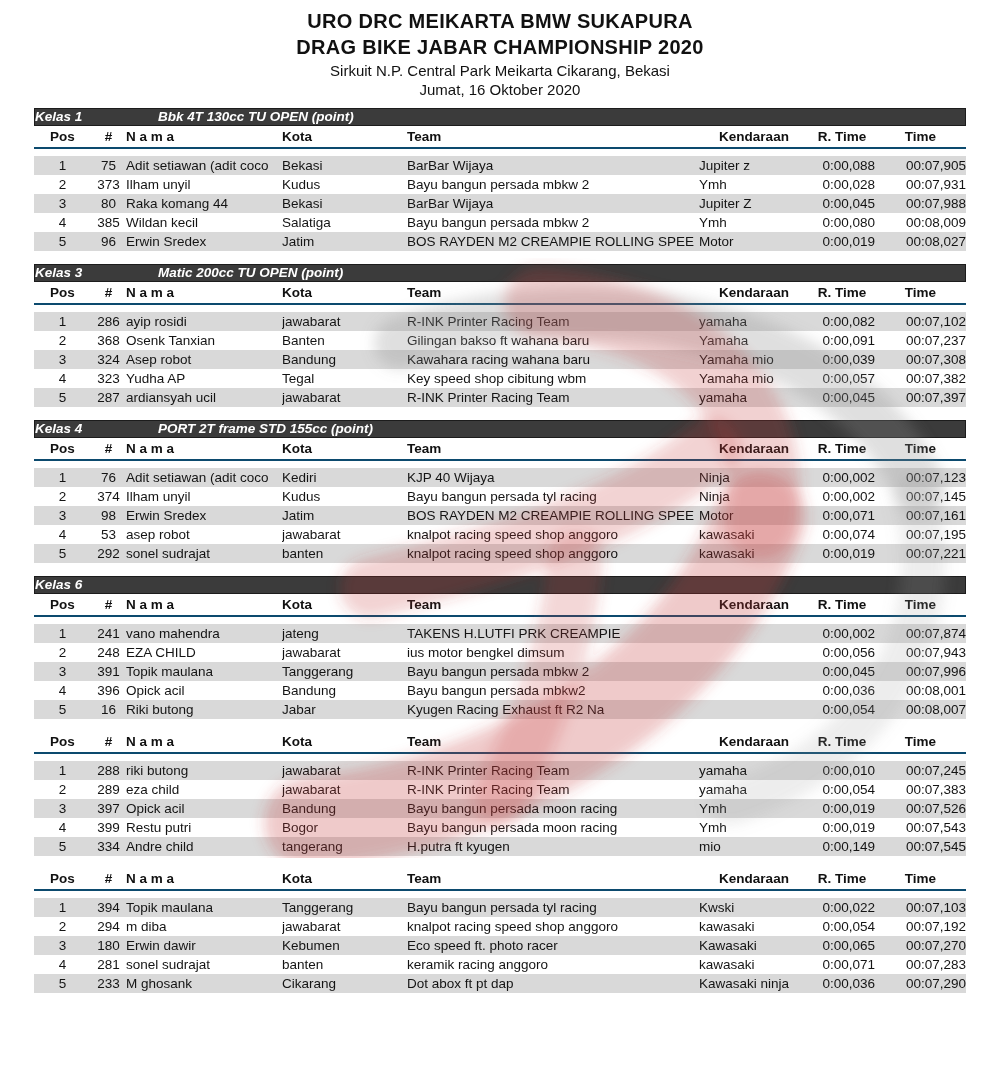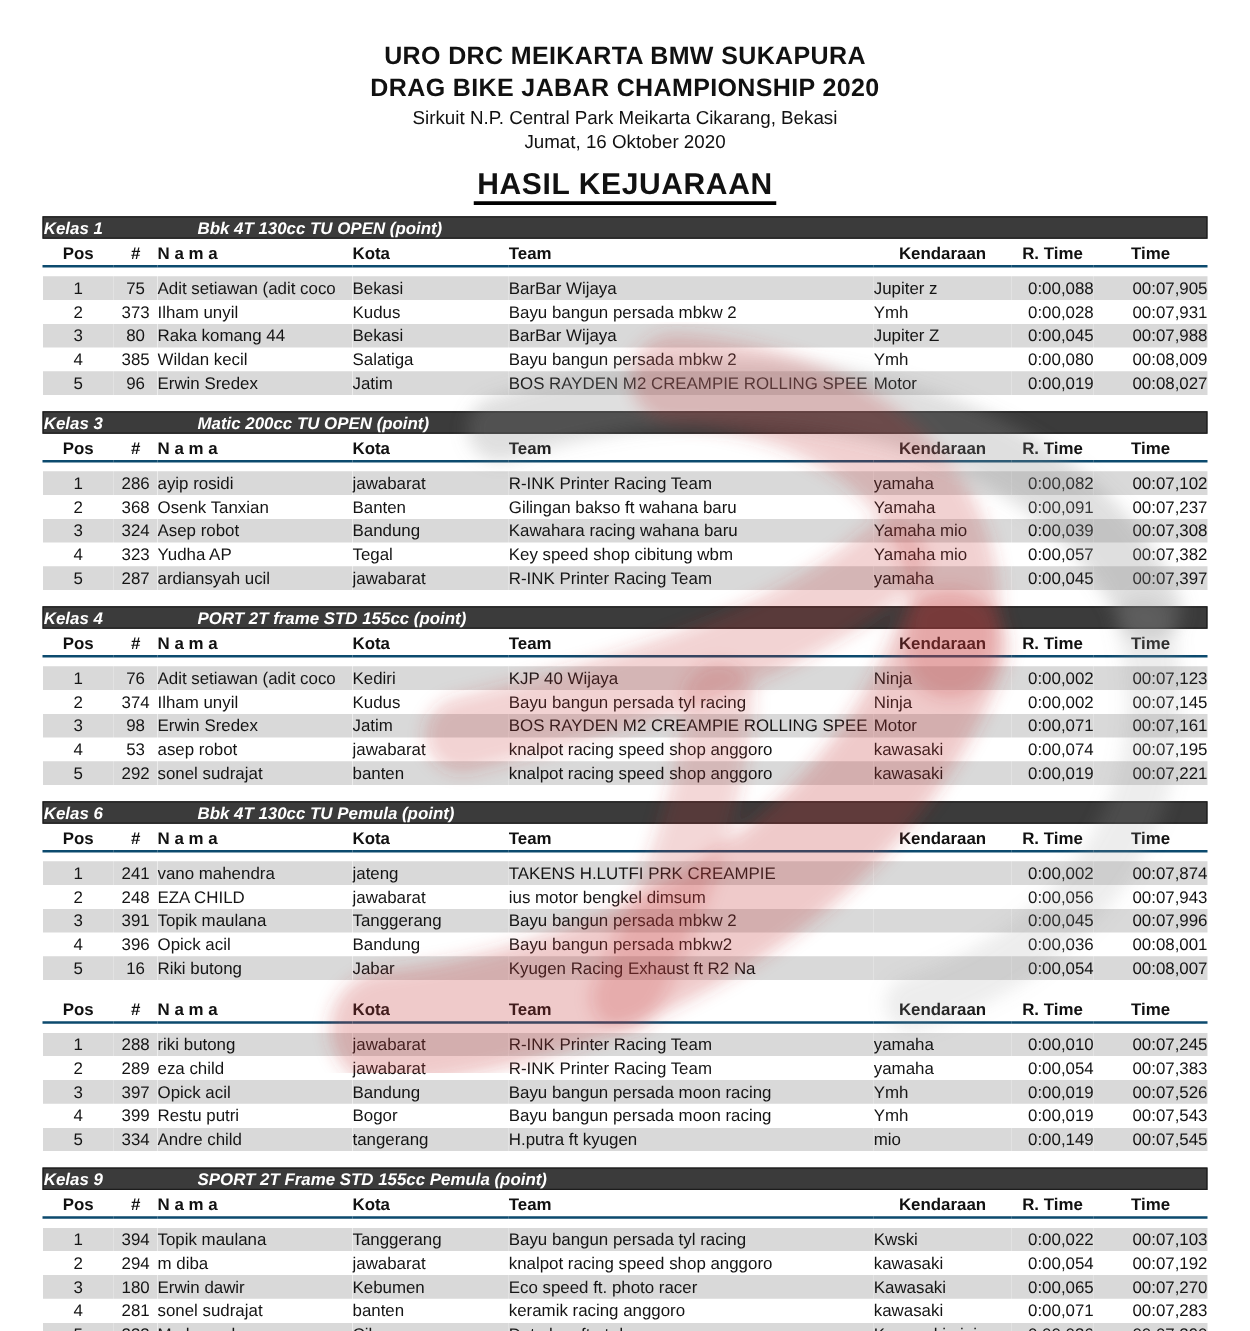--- a/index.html
+++ b/index.html
@@ -2,21 +2,21 @@
 <html><head>
 <meta charset="utf-8">
 <style>
   html,body{margin:0;padding:0;}
   body{
     width:1000px;height:1065px;position:relative;overflow:hidden;
     background:#ffffff;color:#111;
     font-family:"Liberation Sans", sans-serif;
   }
   
-  .page-header{text-align:center;padding-top:7px;line-height:1.15;margin-top:24px;}
+  .page-header{text-align:center;padding-top:7px;line-height:1.15;}
   .title-line{font-size:20px;font-weight:bold;letter-spacing:.3px;margin:3px 0;}
   .sub-line{font-size:15px;margin:2px 0;}
   .section-title{
     display:inline-block;font-size:24px;font-weight:bold;letter-spacing:.5px;
     border-bottom:3px solid #000;padding:0 3px 0;margin-top:9px;
   }
   
   .tables-wrap{position:relative;z-index:1;margin-top:9px;}
   .table-block{width:932px;margin:0 auto 13px auto;}
   .class-bar{
@@ -60,23 +60,20 @@
   }
 </style>
 </head>
 <body>
 
 <div class="page-header">
   <div class="title-line">URO DRC MEIKARTA BMW SUKAPURA</div>
   <div class="title-line">DRAG BIKE JABAR CHAMPIONSHIP 2020</div>
   <div class="sub-line">Sirkuit N.P. Central Park Meikarta Cikarang, Bekasi</div>
   <div class="sub-line">Jumat, 16 Oktober 2020</div>
-  <div>
-    <span class="section-title">HASIL KEJUARAAN</span>
-  </div>
 </div>
 
 <div class="tables-wrap" id="tables-wrap">
   <div class="table-block">
     <div class="class-bar">
       <span class="kelas">Kelas 1</span>
       <span class="ctitle">Bbk 4T 130cc TU OPEN (point)</span>
     </div>
     <table class="results">
       <colgroup>
@@ -327,21 +324,20 @@
             <td class="c-rtime">0:00,019</td>
             <td class="c-time">00:07,221</td>
           </tr>
         </tbody>
     </table>
   </div>
 
   <div class="table-block">
     <div class="class-bar">
       <span class="kelas">Kelas 6</span>
-      <span class="ctitle">Bbk 4T 130cc TU Pemula (point)</span>
     </div>
     <table class="results">
       <colgroup>
         <col style="width:57px">
           <col style="width:35px">
           <col style="width:156px">
         <col style="width:125px">
           <col style="width:292px">
           <col style="width:110px">
         <col style="width:66px">
@@ -493,24 +489,20 @@
             <td class="c-team">H.putra ft kyugen</td>
             <td class="c-kendaraan">mio</td>
             <td class="c-rtime">0:00,149</td>
             <td class="c-time">00:07,545</td>
           </tr>
         </tbody>
     </table>
   </div>
 
   <div class="table-block">
-    <div class="class-bar">
-      <span class="kelas">Kelas 9</span>
-      <span class="ctitle">SPORT 2T Frame STD 155cc Pemula (point)</span>
-    </div>
     <table class="results">
       <colgroup>
         <col style="width:57px">
           <col style="width:35px">
           <col style="width:156px">
         <col style="width:125px">
           <col style="width:292px">
           <col style="width:110px">
         <col style="width:66px">
           <col style="width:91px">

